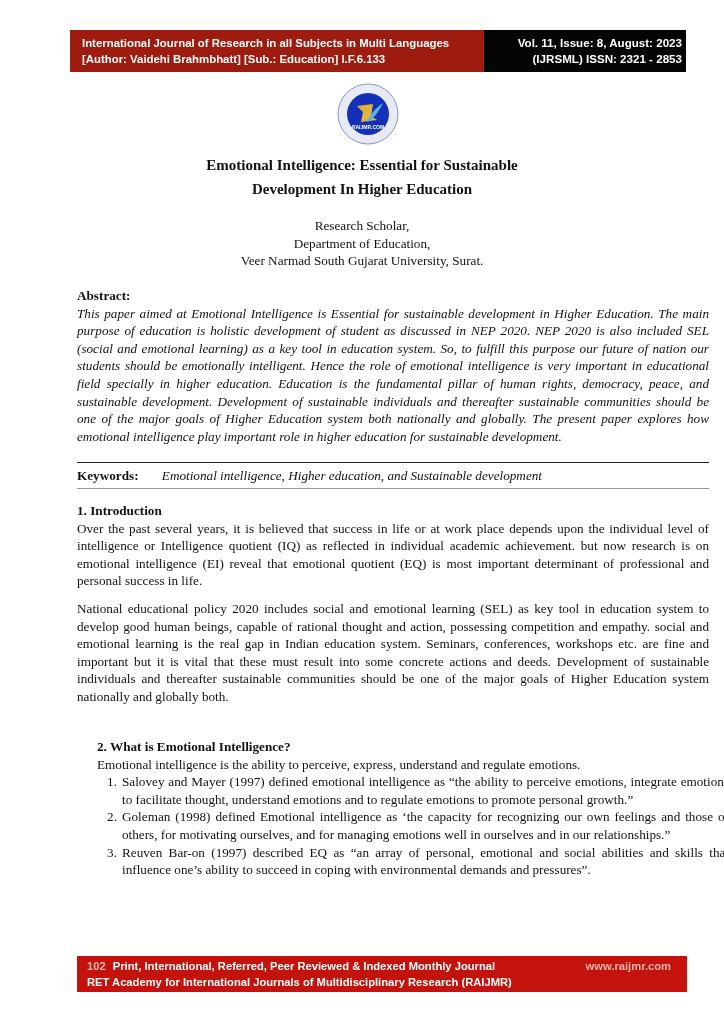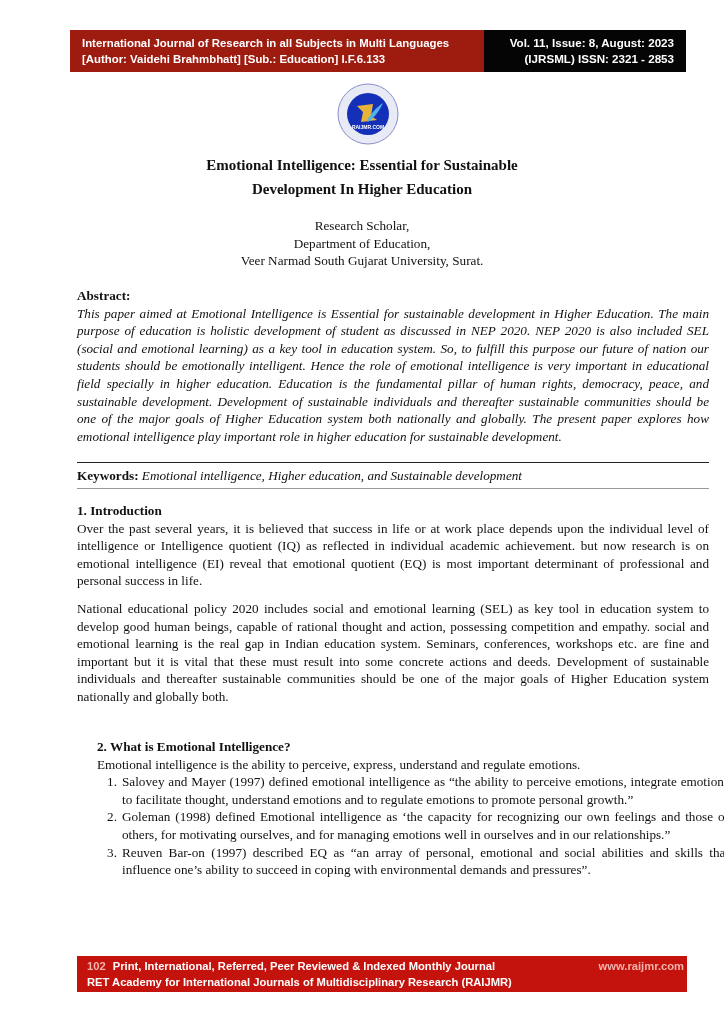--- a/index.html
+++ b/index.html
@@ -1,52 +1,52 @@
 <!DOCTYPE html>
 <html><head>
 <meta charset="utf-8">
 <style>
   html, body { margin: 0; padding: 0; background: #ffffff; }
   body { width: 724px; height: 1024px; position: relative; overflow: hidden; font-family: "Liberation Serif", serif; color: #111; }
 
   .header { position: absolute; left: 70px; top: 30px; width: 616px; height: 42px; display: flex; }
   .header-left { background: #9e1b0f; color: #fff; flex: 0 0 414px; padding: 5px 0 0 12px; box-sizing: border-box; font-family: "Liberation Sans", sans-serif; font-weight: bold; font-size: 11.4px; line-height: 16px; }
-  .header-right { background: #050505; color: #fff; flex: 1; padding: 5px 12px 0 0; box-sizing: border-box; font-family: "Liberation Sans", sans-serif; font-weight: bold; font-size: 11.6px; line-height: 16px; text-align: right; }
+  .header-right { background: #050505; color: #fff; flex: 1; padding: 5px 4px 0 0; box-sizing: border-box; font-family: "Liberation Sans", sans-serif; font-weight: bold; font-size: 11.6px; line-height: 16px; text-align: right; }
 
   .logo { position: absolute; left: 337px; top: 83px; width: 62px; height: 62px; }
 
   .title { position: absolute; left: 100px; top: 153px; width: 524px; text-align: center; font-weight: bold; font-size: 15px; line-height: 24px; }
 
   .author-block { position: absolute; left: 150px; top: 217px; width: 424px; text-align: center; font-size: 13.2px; line-height: 17.5px; }
 
   .abstract { position: absolute; left: 77px; top: 287px; width: 632px; font-size: 13.2px; line-height: 17.6px; }
   .abstract-label { font-weight: bold; }
   .abstract-text { font-style: italic; text-align: justify; }
 
   .rule { position: absolute; left: 77px; width: 632px; height: 0; }
   .rule-top { top: 462px; border-top: 1.5px solid #222; }
   .rule-bottom { top: 488px; border-top: 1px solid #999; }
 
   .keywords { position: absolute; left: 77px; top: 467px; width: 632px; font-size: 13.2px; line-height: 17px; }
   .keywords .kw-label { font-weight: bold; }
-  .keywords .kw-text { font-style: italic; }
+  .keywords .kw-text { font-style: italic; margin-left: 20px; }
 
   .section { position: absolute; left: 77px; width: 632px; font-size: 13.2px; line-height: 17.6px; }
   .sec-title { font-weight: bold; }
   .para { text-align: justify; }
   .intro { top: 502px; font-family: Liberation Serif, serif; }
   .nep { top: 600px; }
   .whatis { top: 738px; margin-left: 20px; }
 
   ol.defs { margin: 0; padding: 0 0 0 0; list-style: none; }
   ol.defs li { display: flex; text-align: justify; }
   ol.defs li .num { flex: 0 0 20px; text-align: right; padding-right: 5px; }
   ol.defs li .txt { flex: 1; }
 
-  .footer { position: absolute; left: 77px; top: 956px; width: 610px; height: 36px; background: #c4120d; color: #fff; font-family: "Liberation Sans", sans-serif; font-weight: bold; font-size: 11.2px; line-height: 16px; box-sizing: border-box; padding: 2px 3px 0 10px; }
+  .footer { position: absolute; left: 77px; top: 956px; width: 610px; height: 36px; background: #c4120d; color: #fff; font-family: "Liberation Sans", sans-serif; font-weight: bold; font-size: 11.2px; line-height: 16px; box-sizing: border-box; padding: 2px 16px 0 10px; }
   .footer .row1 { display: flex; justify-content: space-between; }
   .footer .page-num { color: #f2b3ad; margin-right: 4px; }
   .footer .url { color: #f2b3ad; }
   .footer .row2 { text-align: left; }
 </style>
 </head>
 <body>
 
 <div class="header">
   <div class="header-left">

